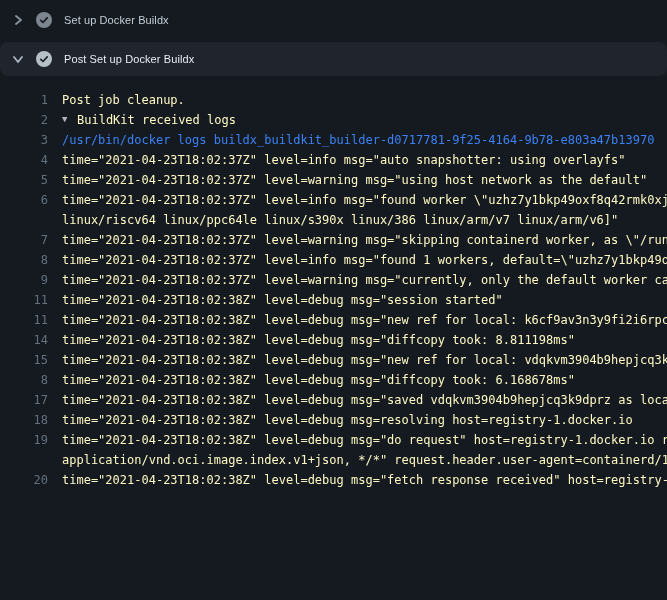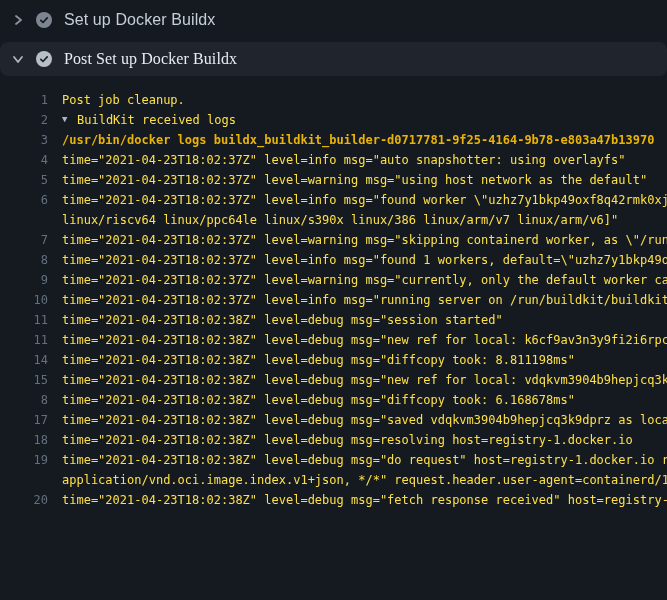--- a/index.html
+++ b/index.html
@@ -18,45 +18,45 @@
   }
   .section-row .chev{
     width:16px;height:16px;display:flex;align-items:center;justify-content:center;
     margin-right:10px;flex:0 0 16px;
   }
   .section-row .status{
     width:16px;height:16px;margin-right:12px;flex:0 0 16px;
     display:flex;align-items:center;justify-content:center;
   }
   .s-label{
-    font-size:16px;color:#c6ced6;letter-spacing:.1px;
+    font-size:11px;color:#c6ced6;letter-spacing:.1px;
     white-space:nowrap;
   }
   .header-expanded{
     height:34px;margin-top:2px;
     background:#1f242d;border-radius:8px;
   }
-  .header-expanded .s-label{color:#e7edf3;font-family:Liberation Serif, serif;}
+  .header-expanded .s-label{color:#e7edf3;}
 
   
   .log{
     padding-top:14px;
     font-family:"DejaVu Sans Mono","Liberation Mono",monospace;
     font-size:12px;line-height:20px;
   }
   .log-row{
     display:flex;height:20px;white-space:pre;overflow:hidden;
   }
   .ln{
     flex:0 0 48px;width:48px;text-align:right;
     color:#64707d;padding-right:14px;cursor:pointer;
     user-select:none;
   }
-  .lt{color:#fde047;}
-  .lt.cmd{color:#eab308;font-weight:bold;}
+  .lt{color:#fef9c3;}
+  .lt.cmd{color:#3b82f6;font-weight:normal;}
   .caret{
     color:#aeb7c1;font-size:9px;display:inline-block;
     width:12px;margin-right:3px;cursor:pointer;
     transform:translateY(-1px);
   }
 </style>
 </head>
 <body>
 
 <div class="app">
@@ -139,24 +139,20 @@
     <div class="log-row">
       <span class="ln">8</span>
       <span class="lt">time="2021-04-23T18:02:37Z" level=info msg="found 1 workers, default=\"uzhz7y1bkp49o</span>
     </div>
 
     <div class="log-row">
       <span class="ln">9</span>
       <span class="lt">time="2021-04-23T18:02:37Z" level=warning msg="currently, only the default worker ca</span>
     </div>
 
-    <div class="log-row">
-      <span class="ln">10</span>
-      <span class="lt">time="2021-04-23T18:02:37Z" level=info msg="running server on /run/buildkit/buildkit</span>
-    </div>
 
     <div class="log-row">
       <span class="ln">11</span>
       <span class="lt">time="2021-04-23T18:02:38Z" level=debug msg="session started"</span>
     </div>
 
     <div class="log-row">
       <span class="ln">11</span>
       <span class="lt">time="2021-04-23T18:02:38Z" level=debug msg="new ref for local: k6cf9av3n3y9fi2i6rpc</span>
     </div>

